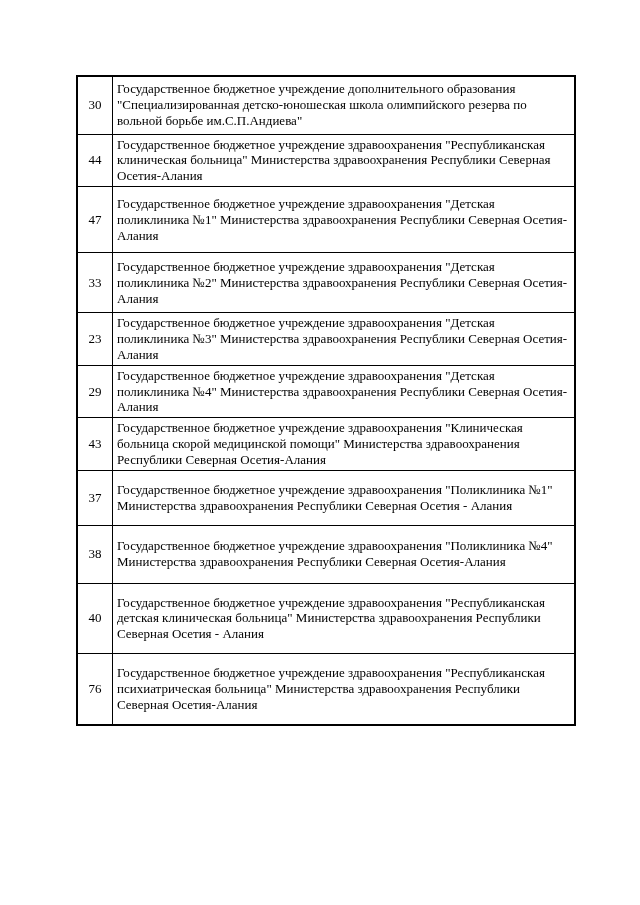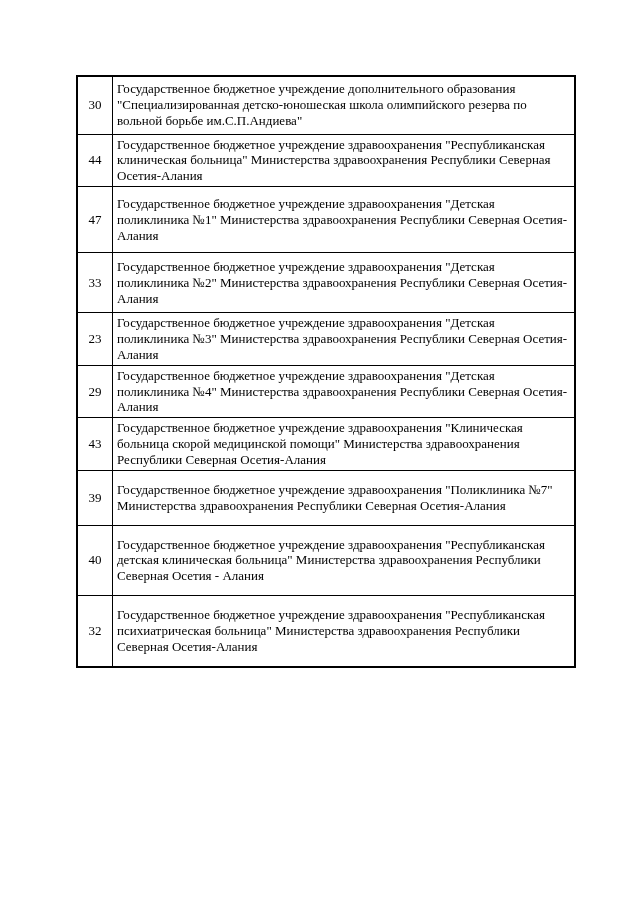--- a/index.html
+++ b/index.html
@@ -70,26 +70,30 @@
       </tr>
       <tr style="height:51px">
         <td class="num-cell">29</td>
         <td class="name-cell">Государственное бюджетное учреждение здравоохранения "Детская поликлиника №4" Министерства здравоохранения Республики Северная Осетия-Алания</td>
       </tr>
       <tr style="height:52px">
         <td class="num-cell">43</td>
         <td class="name-cell">Государственное бюджетное учреждение здравоохранения "Клиническая больница скорой медицинской помощи" Министерства здравоохранения Республики Северная Осетия-Алания</td>
       </tr>
       <tr style="height:55px">
-        <td class="num-cell">39</td>
-        <td class="name-cell">Государственное бюджетное учреждение здравоохранения "Поликлиника №7" Министерства здравоохранения Республики Северная Осетия-Алания</td>
+        <td class="num-cell">37</td>
+        <td class="name-cell">Государственное бюджетное учреждение здравоохранения "Поликлиника №1" Министерства здравоохранения Республики Северная Осетия - Алания</td>
+      </tr>
+      <tr style="height:58px">
+        <td class="num-cell">38</td>
+        <td class="name-cell">Государственное бюджетное учреждение здравоохранения "Поликлиника №4" Министерства здравоохранения Республики Северная Осетия-Алания</td>
       </tr>
       <tr style="height:70px">
         <td class="num-cell">40</td>
         <td class="name-cell">Государственное бюджетное учреждение здравоохранения "Республиканская детская клиническая больница" Министерства здравоохранения Республики Северная Осетия - Алания</td>
       </tr>
       <tr style="height:72px">
-        <td class="num-cell">32</td>
+        <td class="num-cell">76</td>
         <td class="name-cell">Государственное бюджетное учреждение здравоохранения "Республиканская психиатрическая больница" Министерства здравоохранения Республики Северная Осетия-Алания</td>
       </tr>
     </tbody>
   </table>
 </div>
 
 </body></html>

